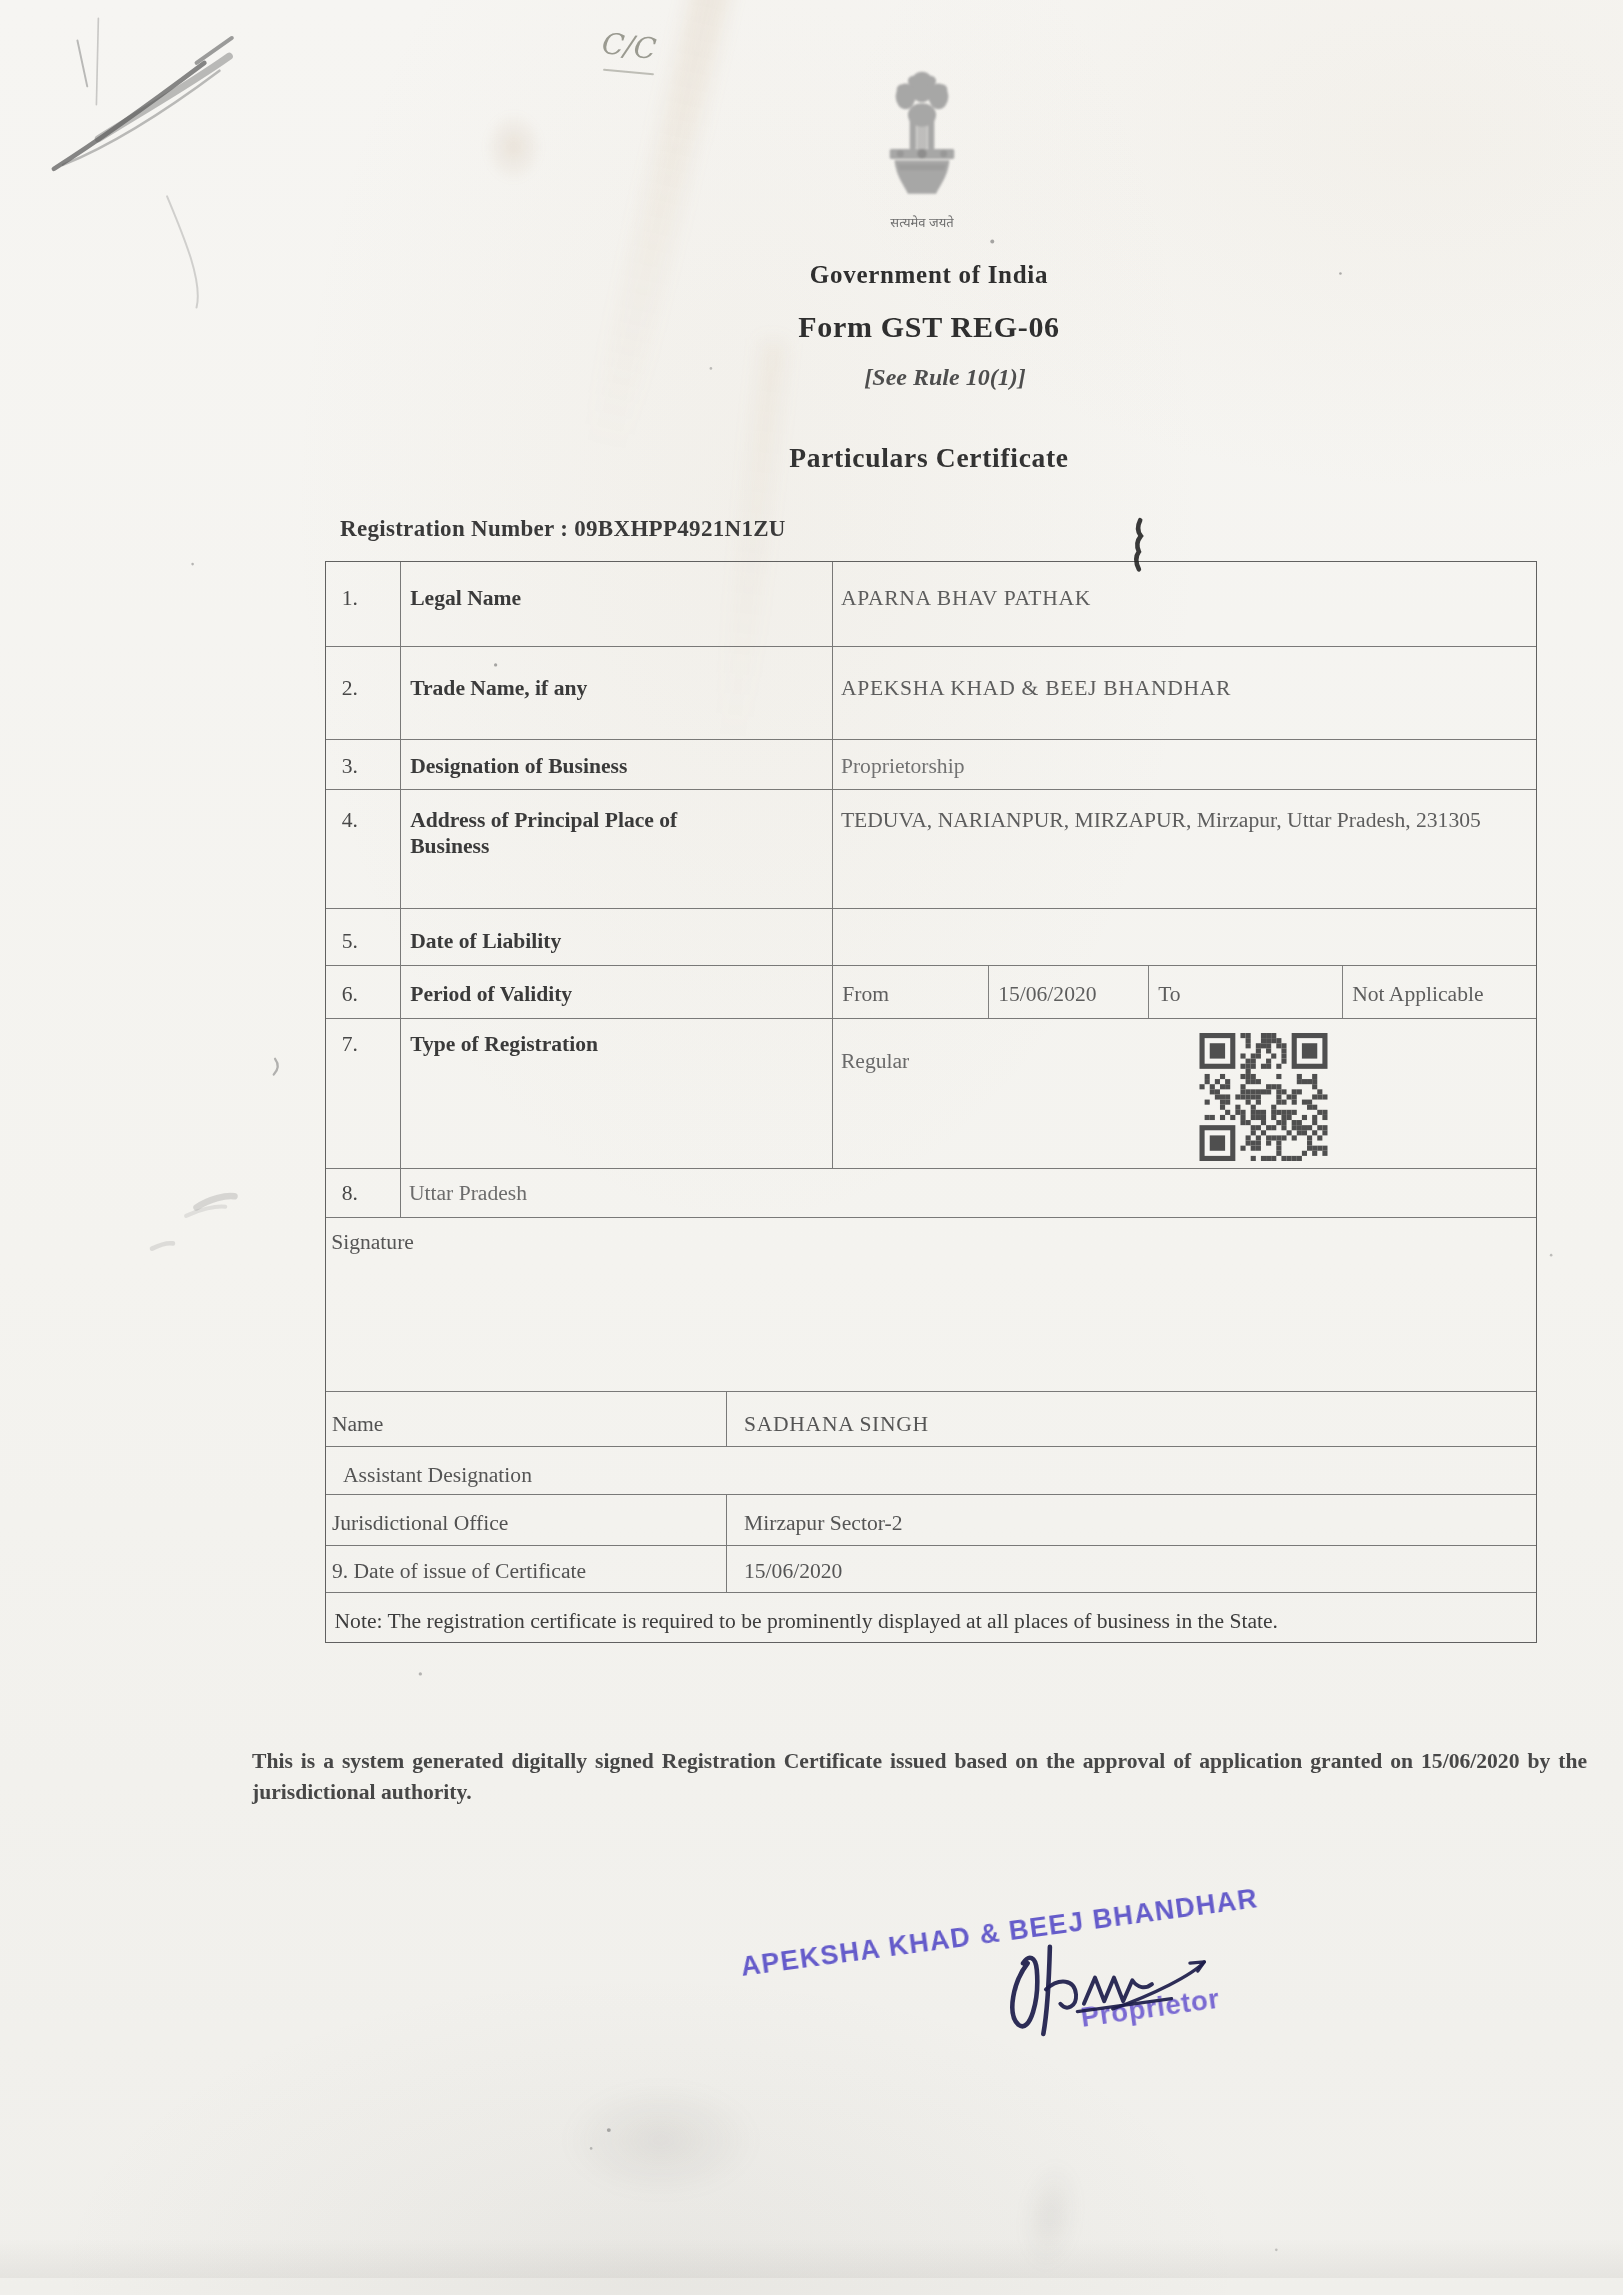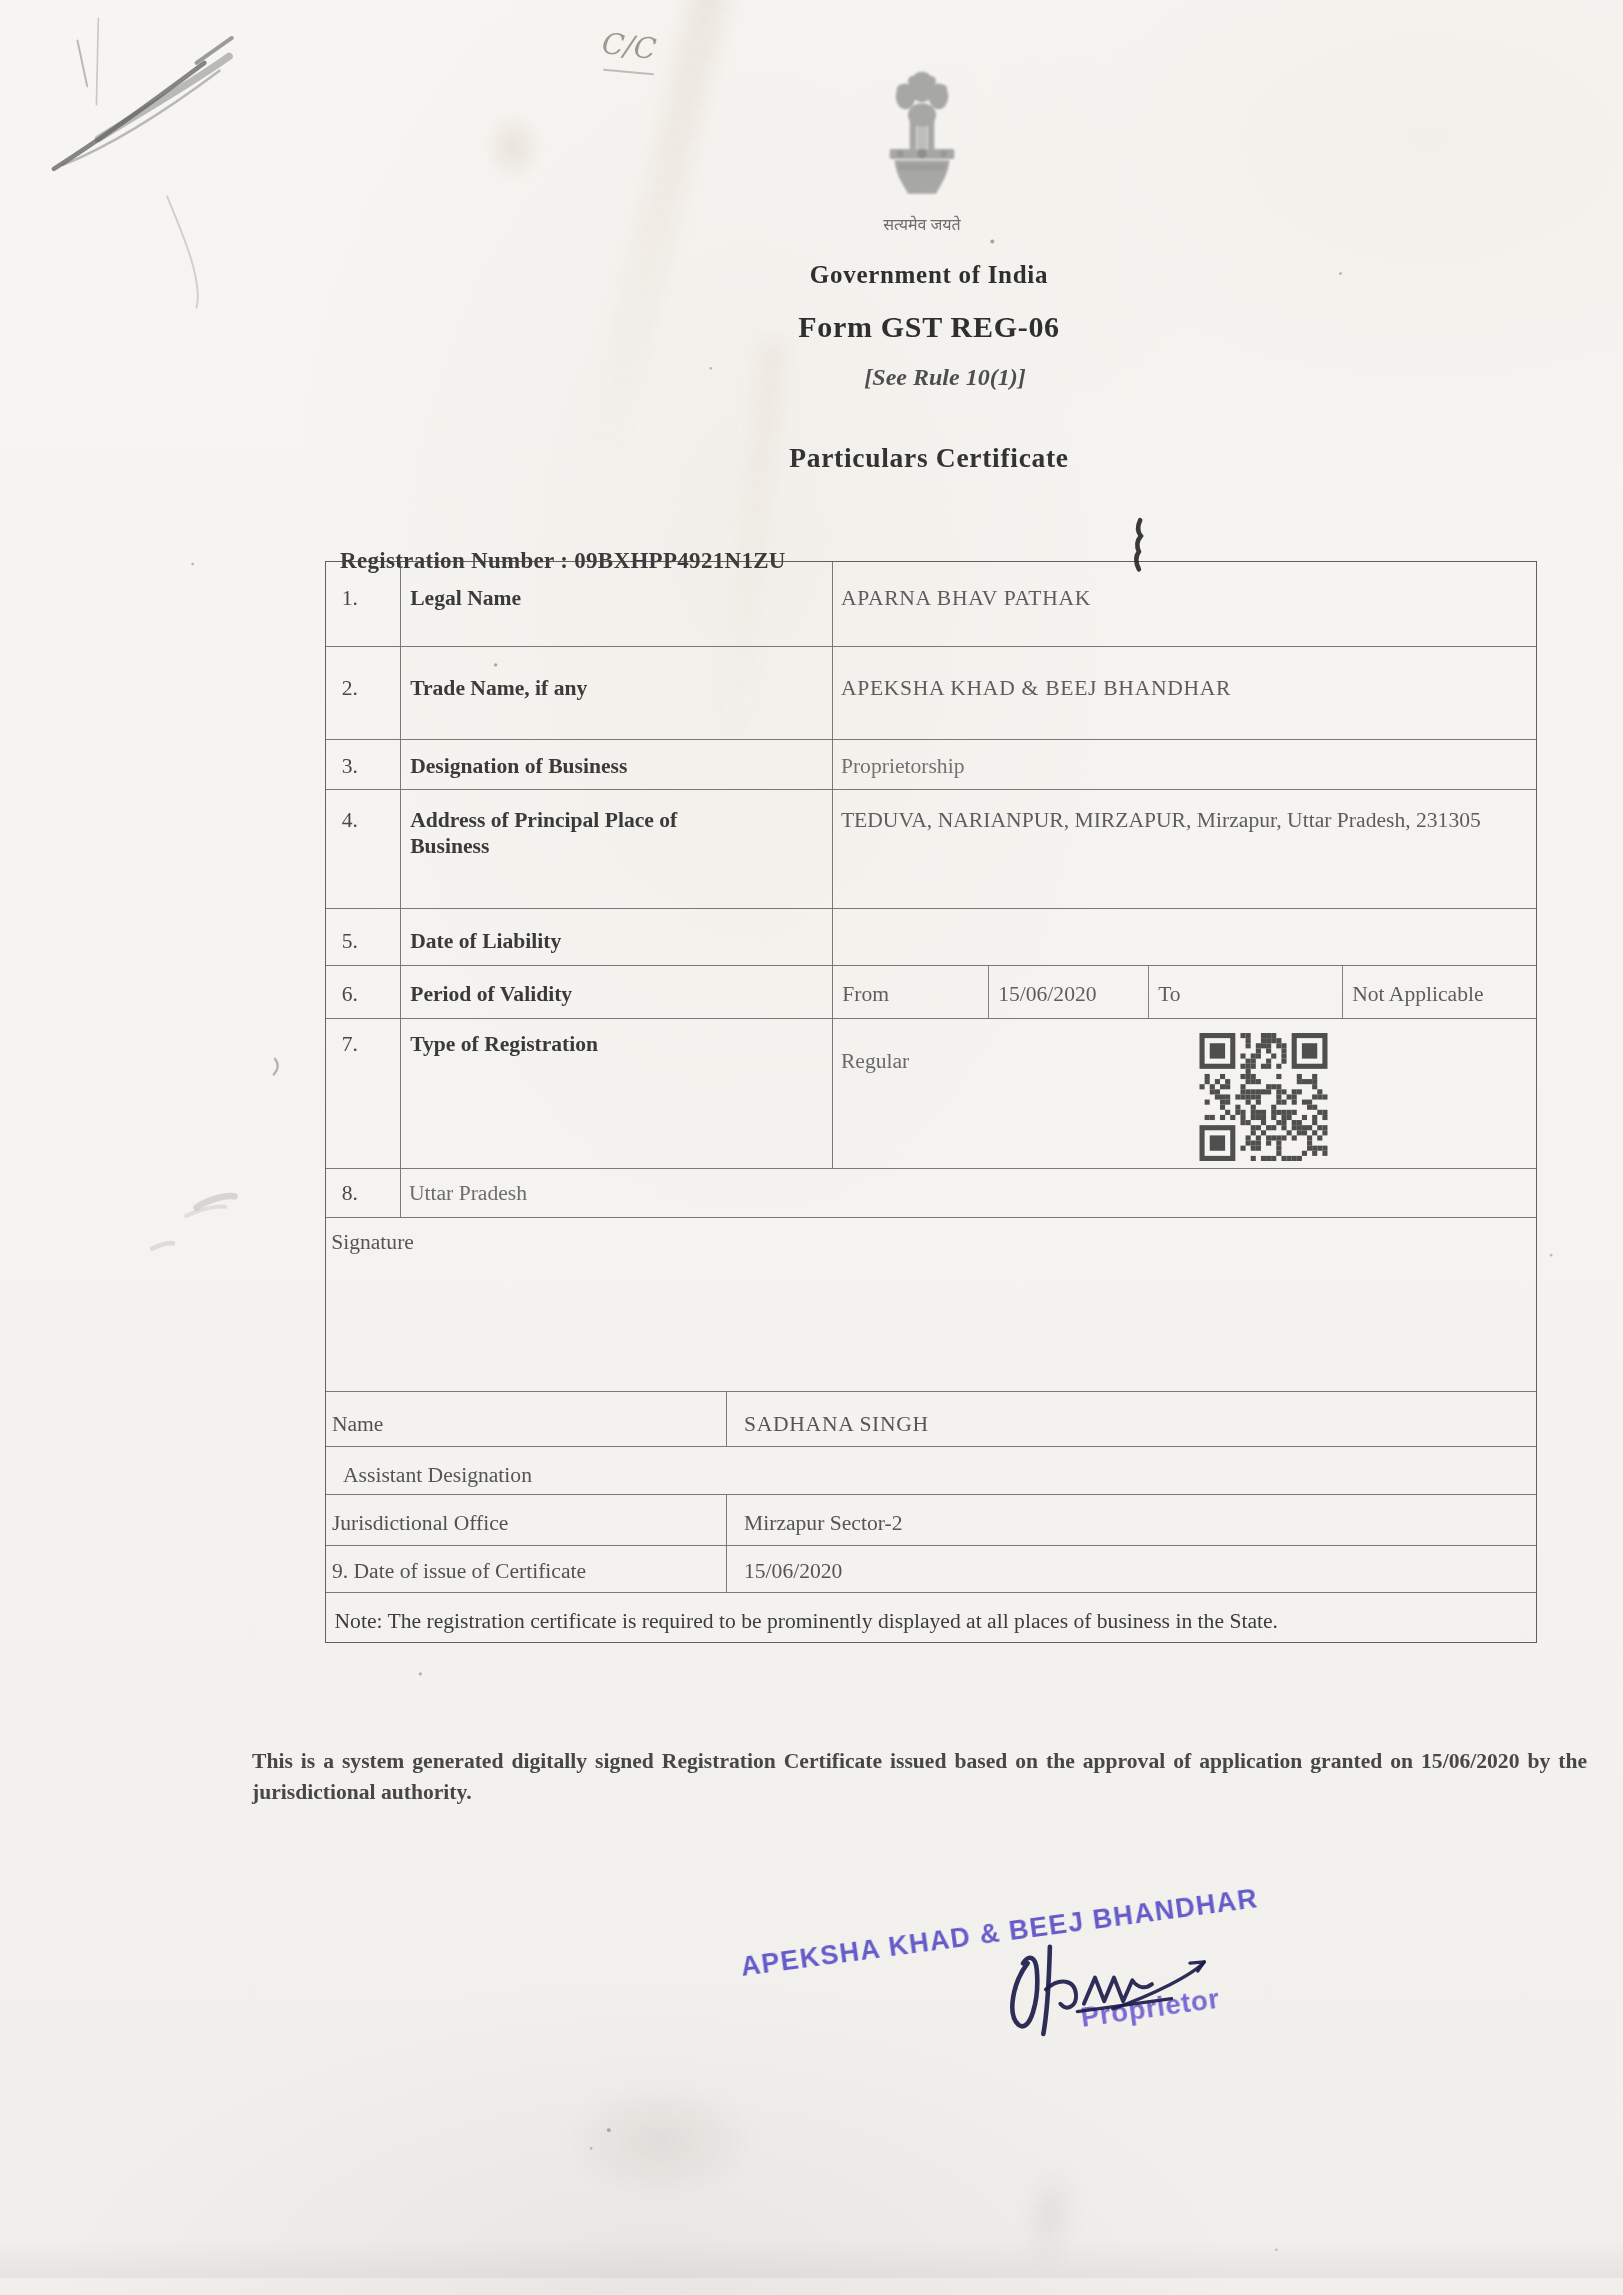--- a/index.html
+++ b/index.html
@@ -24,31 +24,31 @@
   .stain.s4{left:1021px;top:2160px;width:59px;height:111px;transform:rotate(8deg);
     background:radial-gradient(closest-side,rgba(120,115,110,.10),transparent);filter:blur(5.2px);}
   .stain.s5{left:0px;top:2239px;width:1624px;height:39px;
     background:linear-gradient(180deg,transparent,rgba(100,95,90,.08));}
   .stain.s6{left:484px;top:111px;width:59px;height:72px;
     background:radial-gradient(closest-side,rgba(170,130,90,.14),transparent);filter:blur(3.9px);}
   
   .emblem{position:absolute;left:878px;top:59px;width:88px;height:145px;
     filter:blur(0.8px);opacity:.82;}
   .emblem-caption{position:absolute;left:922px;top:213px;transform:translateX(-50%);
-    font-family:Liberation Serif, serif;font-size:16px;color:#6e6e6e;
+    font-family:Liberation Sans, sans-serif;font-size:13px;color:#6e6e6e;
     filter:blur(0.3px);white-space:nowrap;}
   
   .hline{position:absolute;left:929px;transform:translateX(-50%);white-space:nowrap;
     color:#2f2f2f;filter:blur(0.2px);}
   .h-gov{top:261px;font-size:25px;font-weight:bold;letter-spacing:0.7px;}
   .h-form{top:310px;font-size:30px;font-weight:bold;letter-spacing:0.7px;text-align:center;}
   .h-rule{top:364px;font-size:24px;font-weight:bold;font-style:italic;color:#4e4e4e;margin-left:16px;}
   .h-title{top:442px;font-size:27.5px;font-weight:bold;letter-spacing:0.7px;color:#333;}
   .regline{position:absolute;left:340px;top:516px;font-size:23px;font-weight:bold;
-    color:#3a3a3a;letter-spacing:0.3px;filter:blur(0.2px);white-space:nowrap;margin-top:32px;}
+    color:#3a3a3a;letter-spacing:0.3px;filter:blur(0.2px);white-space:nowrap;}
   
   .corner-mark{position:absolute;left:602px;top:29px;font-family:"DejaVu Serif", serif;
     font-style:italic;font-size:29px;color:#8b8b80;transform:rotate(7deg);opacity:.85;}
   .corner-mark-underline{position:absolute;left:603px;top:71px;width:51px;height:2px;
     background:#9a9a90;transform:rotate(5deg);opacity:.6;border-radius:1.3px;}
   
   .tbl{position:absolute;left:325px;top:561px;width:1212px;
     border:0.7px solid rgba(70,70,70,.85);box-sizing:border-box;
     color:#3f3f3f;filter:blur(0.2px);}
   .trow{display:flex;box-sizing:border-box;}

